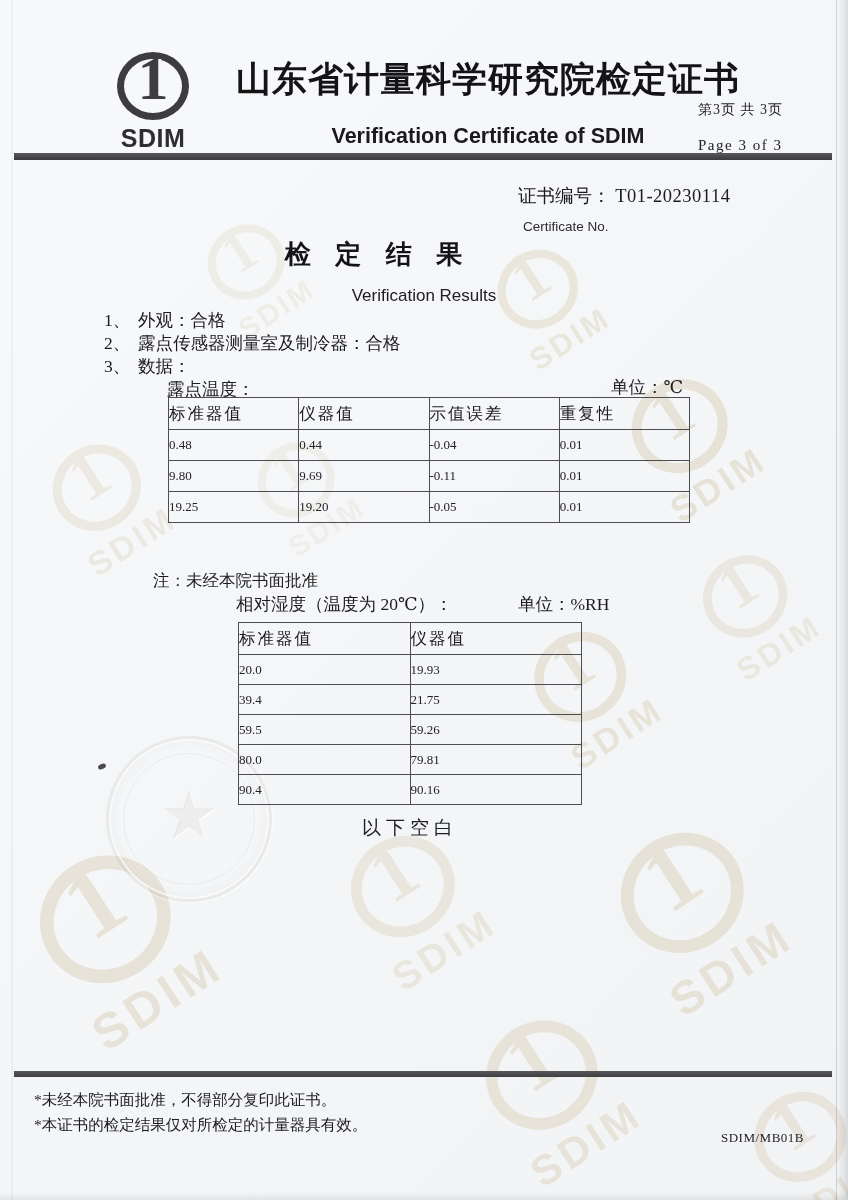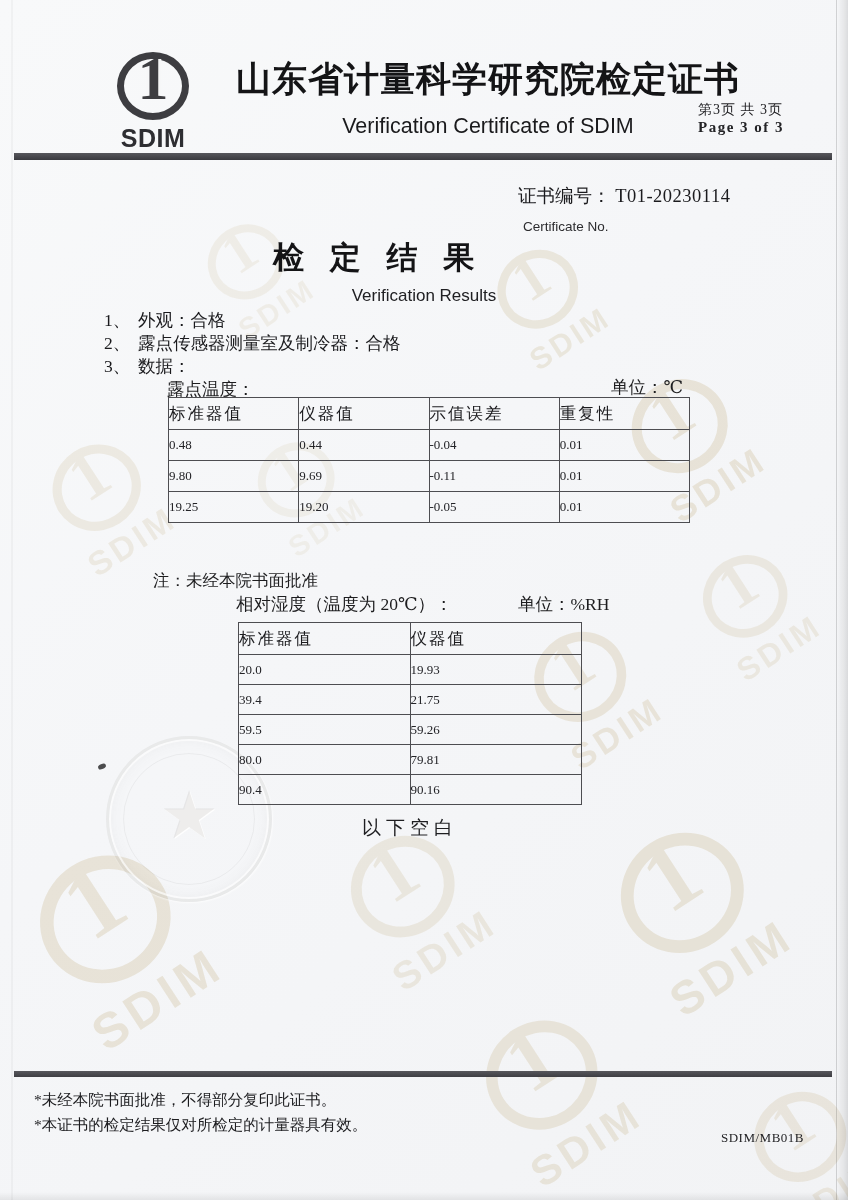--- a/index.html
+++ b/index.html
@@ -38,39 +38,39 @@
   .logo { position:absolute; left:94px; top:52px; width:118px; text-align:center; }
   .logo-ring { width:58px; height:54px; border:7px solid #3d3d41; border-radius:50%; margin:0 auto; position:relative; }
   .logo-one { position:absolute; left:50%; top:-12px; transform:translateX(-50%);
     font-family:"Liberation Serif", serif; font-weight:bold; font-size:62px; line-height:1; color:#3d3d41;
     text-shadow:-3px 0 0 #f6f7f8, 3px 0 0 #f6f7f8; }
   .logo-text { margin-top:4px; font-size:25px; font-weight:bold; letter-spacing:0.5px; color:#2e2e32; }
 
   .title-block { position:absolute; left:196px; top:56px; width:584px; text-align:center; }
   .title-zh { font-family:"Liberation Serif","DejaVu Serif",serif; font-size:35px; font-weight:bold;
     letter-spacing:1px; color:#141416; white-space:nowrap; }
-  .title-en { margin-top:11px; font-size:21.5px; font-weight:normal; color:#1a1a1c; }
+  .title-en { margin-top:21px; font-size:21.5px; font-weight:bold; color:#1a1a1c; }
 
   .page-info { position:absolute; left:698px; top:101px; width:134px; font-family:"Liberation Serif","DejaVu Serif",serif; color:#232326; }
   .page-info-zh { font-size:14px; letter-spacing:1px; }
-  .page-info-en { font-size:15px; margin-top:0; letter-spacing:1.5px;font-weight:bold; }
+  .page-info-en { font-size:15px; margin-top:18px; letter-spacing:1.5px; }
 
   .rule-top { position:absolute; left:14px; top:153px; width:818px; height:7px;
     background:linear-gradient(#57575c,#3a3a3f); }
   .rule-bottom { position:absolute; left:14px; top:1071px; width:818px; height:6px;
     background:linear-gradient(#57575c,#3e3e43); }
 
   .cjk { font-family:"Liberation Serif","DejaVu Serif",serif; }
 
   .certno { position:absolute; left:518px; top:183px; font-size:18.5px; color:#1b1b1e; }
   .certno .num { font-family:"Liberation Serif", serif; letter-spacing:0.5px; }
   .certno-en { position:absolute; left:523px; top:219px; font-size:13.5px; color:#2c2c2f; }
 
   .results-title { position:absolute; left:0; top:237px; width:756px; text-align:center;
-    font-size:31px; font-weight:bold; letter-spacing:9px; color:#141416; }
+    font-size:26px; font-weight:bold; letter-spacing:9px; color:#141416; }
   .results-sub { position:absolute; left:0; top:286px; width:848px; text-align:center; font-size:17px; color:#202023; }
 
   .list { position:absolute; left:104px; top:309px; font-size:17.5px; line-height:23px; color:#1a1a1d; }
   .list .row { white-space:nowrap; }
   .list .num { display:inline-block; min-width:34px; }
 
   .dew-caption { position:absolute; left:167px; top:377px; font-size:17.5px; }
   .dew-unit   { position:absolute; left:611px; top:375px; font-size:17.5px; }
 
   table.ctable { border-collapse:collapse; table-layout:fixed; position:absolute; background:transparent; }

